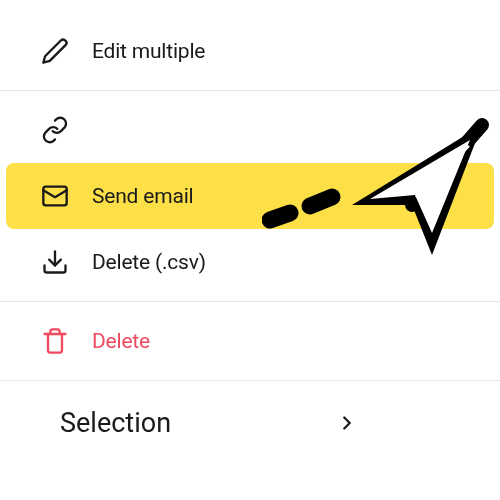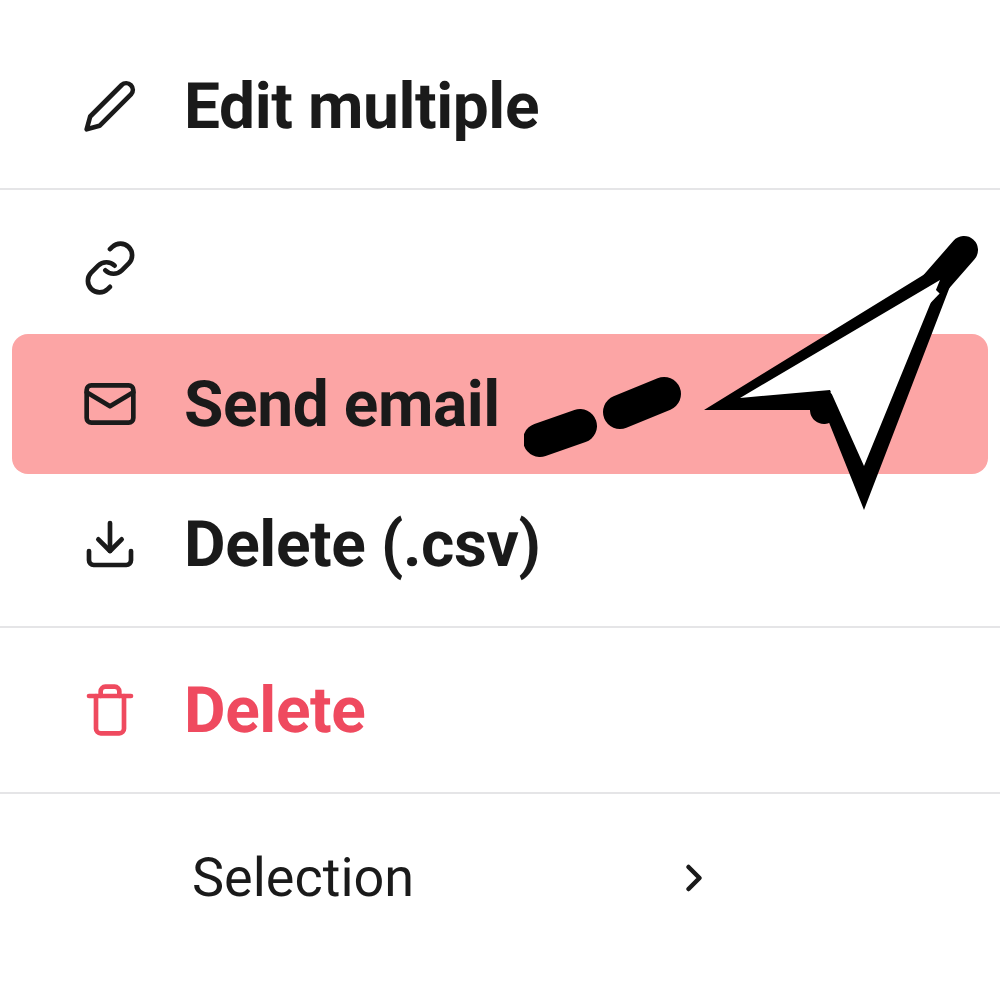--- a/index.html
+++ b/index.html
@@ -14,27 +14,27 @@
     overflow: hidden;
   }
   .menu {
     width: 100%;
     padding-top: 18px;
   }
   .item {
     display: flex;
     align-items: center;
     padding: 16px 32px 16px 38px;
-    font-size: 32px;
-    font-weight: 700;
+    font-size: 21px;
+    font-weight: 400;
     letter-spacing: -0.2px;
     cursor: pointer;
   }
   .item.highlight {
-    background: #fca5a5;
+    background: #fde047;
     border-radius: 8px;
     margin: 0 6px;
     padding-left: 32px;
   }
   .icon {
     width: 34px;
     height: 34px;
     flex: 0 0 34px;
     display: inline-flex;
     align-items: center;
@@ -49,21 +49,20 @@
     background: #e5e5e7;
     margin: 6px 0;
   }
   .danger { color: #ef4a5f; }
   .selection-row {
     display: flex;
     align-items: center;
     padding: 20px 32px 20px 60px;
     font-size: 27px;
     cursor: pointer;
-    margin-left: 36px;
   }
   .chevron {
     margin-left: auto;
     margin-right: 110px;
     font-size: 30px;
     color: #333;
   }
   .cursor-overlay {
     position: absolute;
     top: 115px;

